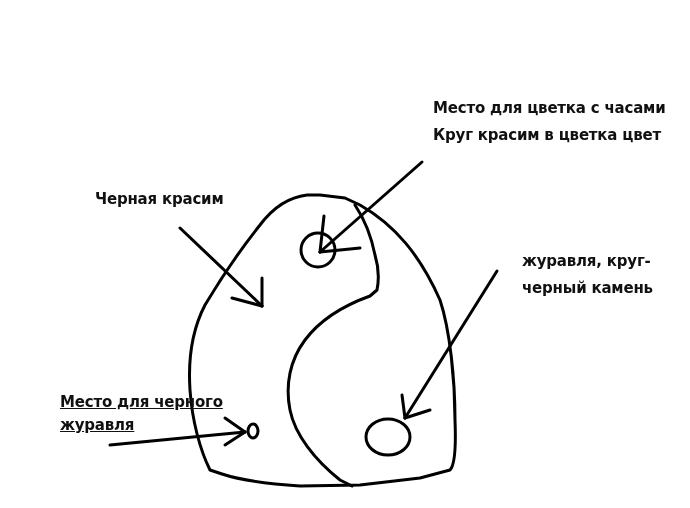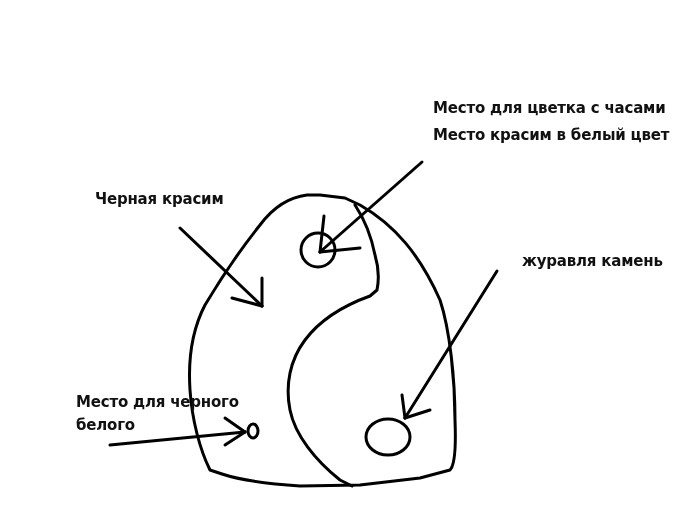--- a/index.html
+++ b/index.html
@@ -12,21 +12,21 @@
       font-size: 15px;
       line-height: 27px;
       color: #111111;
       white-space: nowrap;
       letter-spacing: -0.2px;
     }
     .line { display: block; }
     #lbl-clock { left: 433px; top: 95px; }
     #lbl-black-side { left: 95px; top: 186px; }
     #lbl-white-crane { left: 522px; top: 248px; }
-    #lbl-black-crane { left: 76px; top: 391px; line-height: 23px; }
+    #lbl-black-crane { left: 60px; top: 391px; line-height: 23px; text-decoration: underline; }
   </style>
 </head>
 <body>
 
 <svg class="canvas" viewBox="0 0 690 508" xmlns="http://www.w3.org/2000/svg">
   <g fill="none" stroke="#000" stroke-width="3" stroke-linecap="round" stroke-linejoin="round">
 
     <path d="M 307 195
          L 320 195 L 345 198 L 360 205
          C 395 225, 420 255, 440 300
@@ -76,27 +76,28 @@
     <g>
       <line x1="110" y1="445" x2="245" y2="432"></line>
       <line x1="245" y1="432" x2="225" y2="418"></line>
       <line x1="245" y1="432" x2="225" y2="445"></line>
     </g>
   </g>
 </svg>
 
 <div id="lbl-clock" class="label">
   <span class="line">Место для цветка с часами</span>
-  <span class="line">Место красим в белый цвет</span>
+  <span class="line">Круг красим в цветка цвет</span>
 </div>
 
 <div id="lbl-black-side" class="label">
   <span class="line">Черная красим</span>
 </div>
 
 <div id="lbl-white-crane" class="label">
-  <span class="line">журавля камень</span>
+  <span class="line">журавля, круг-</span>
+  <span class="line">черный камень</span>
 </div>
 
 <div id="lbl-black-crane" class="label">
   <span class="line">Место для черного</span>
-  <span class="line">белого</span>
+  <span class="line">журавля</span>
 </div>
 
 </body></html>

